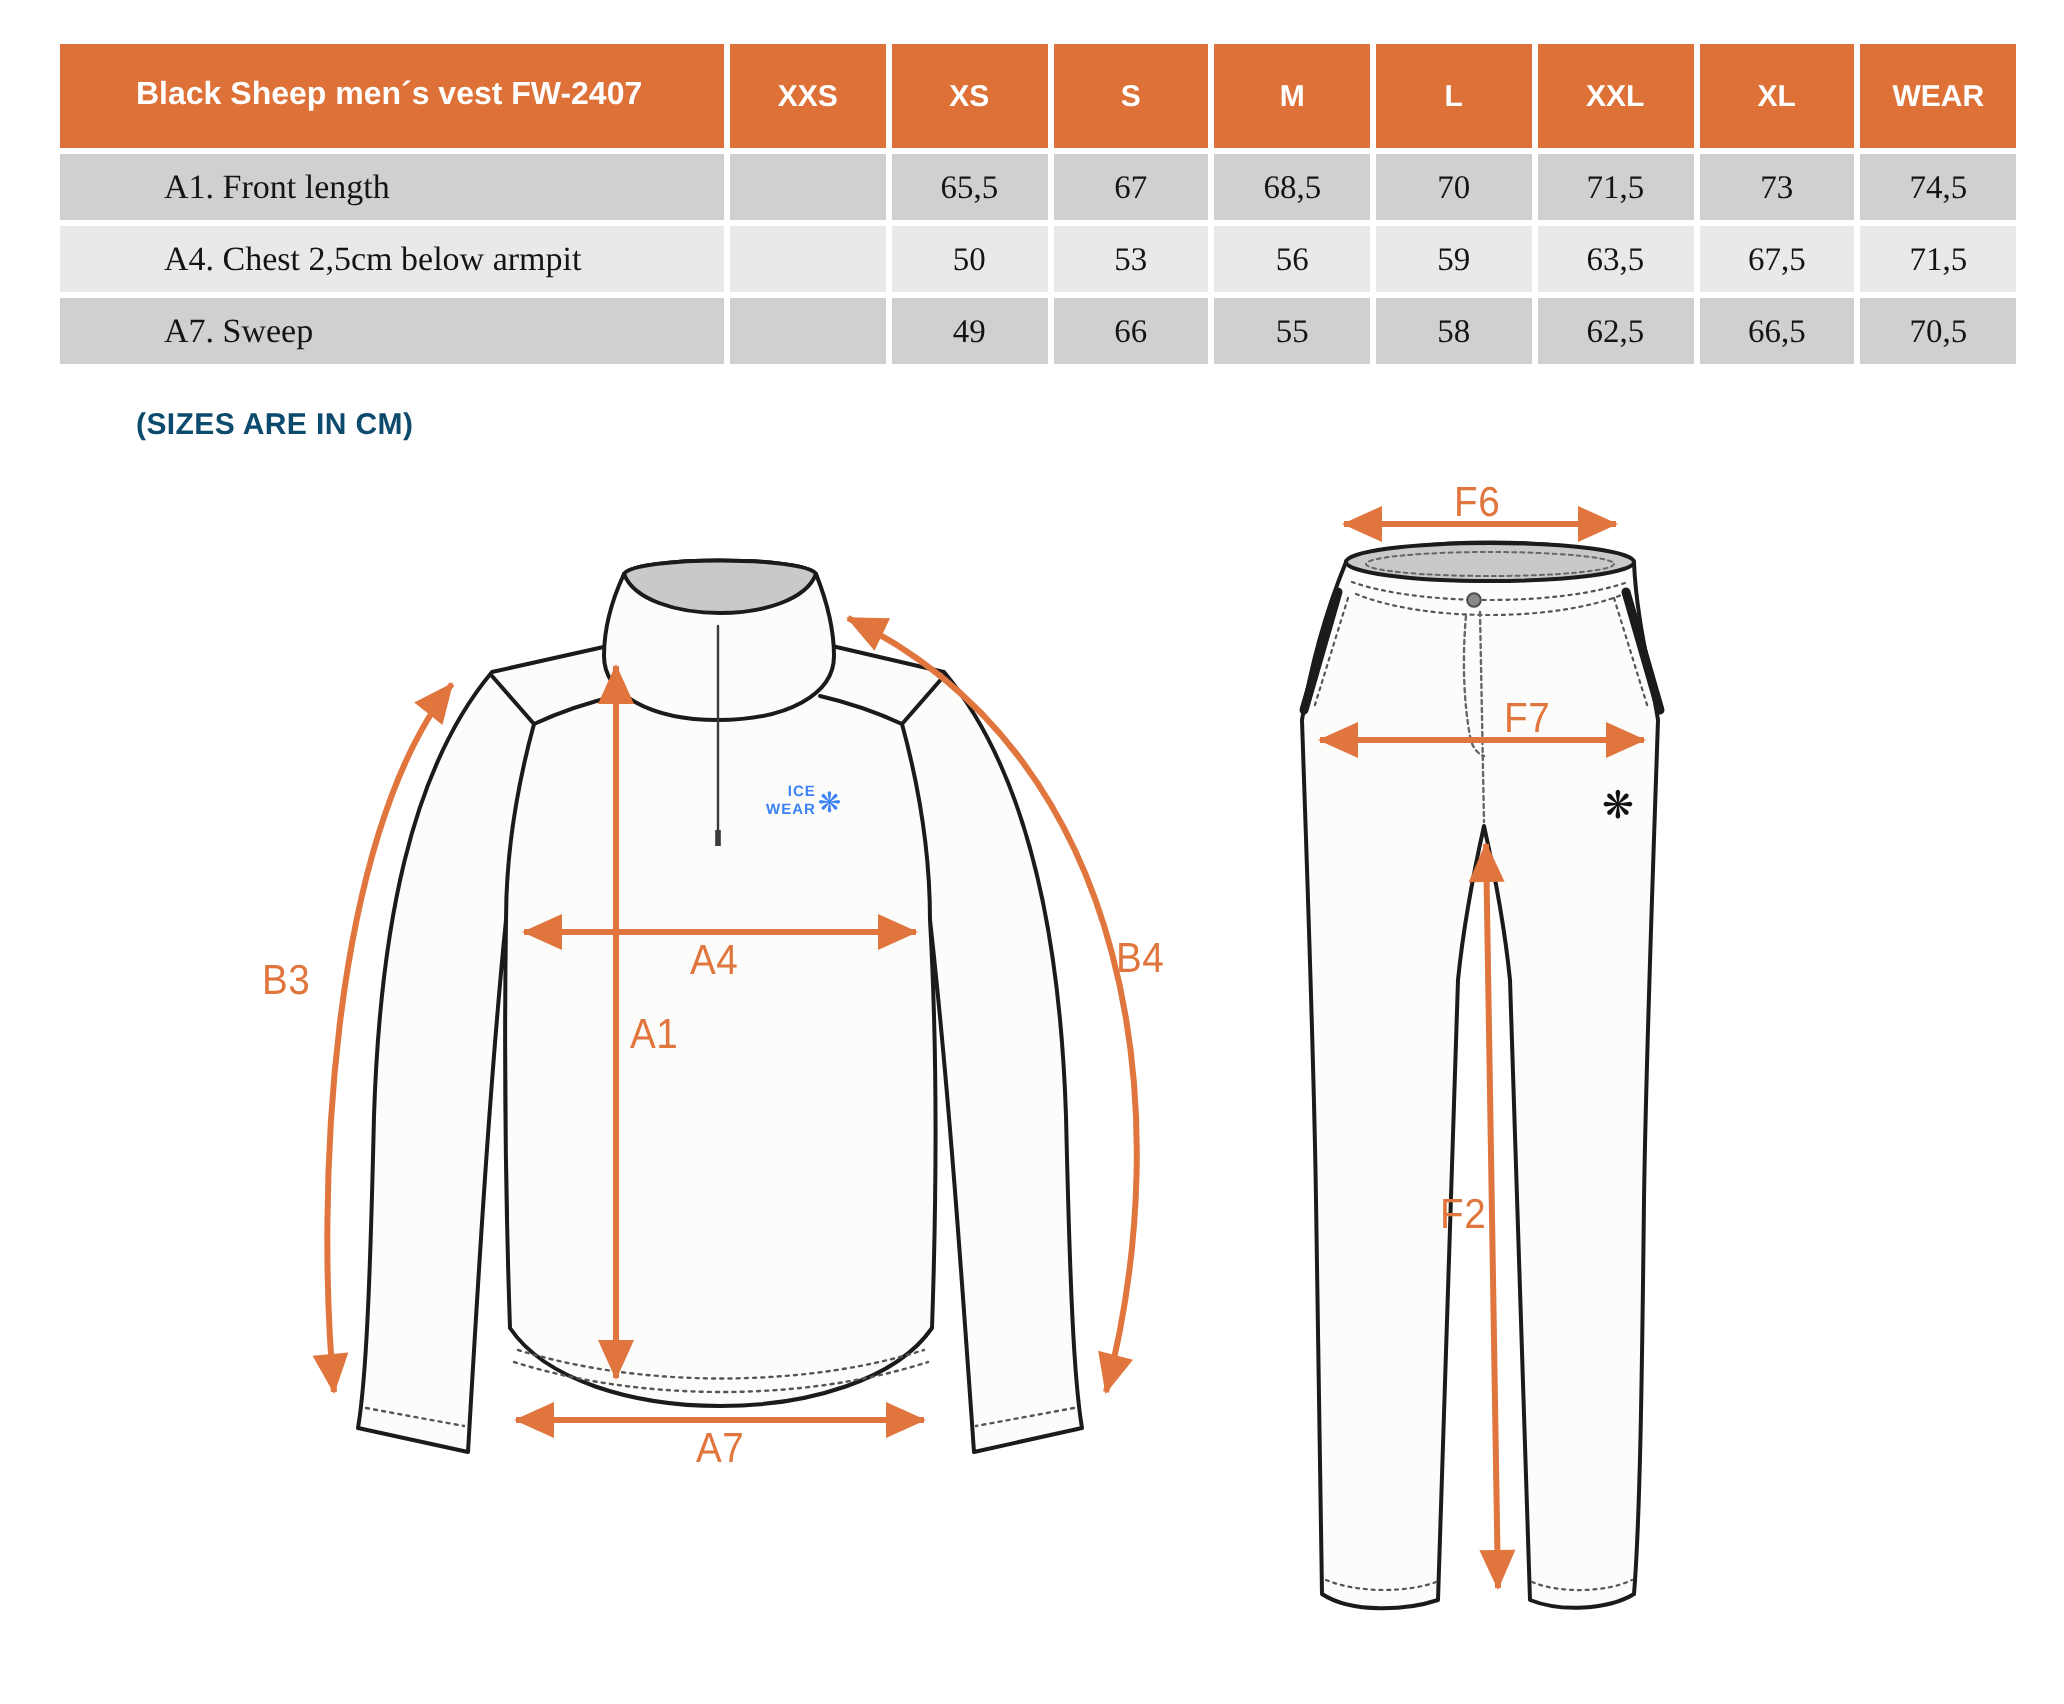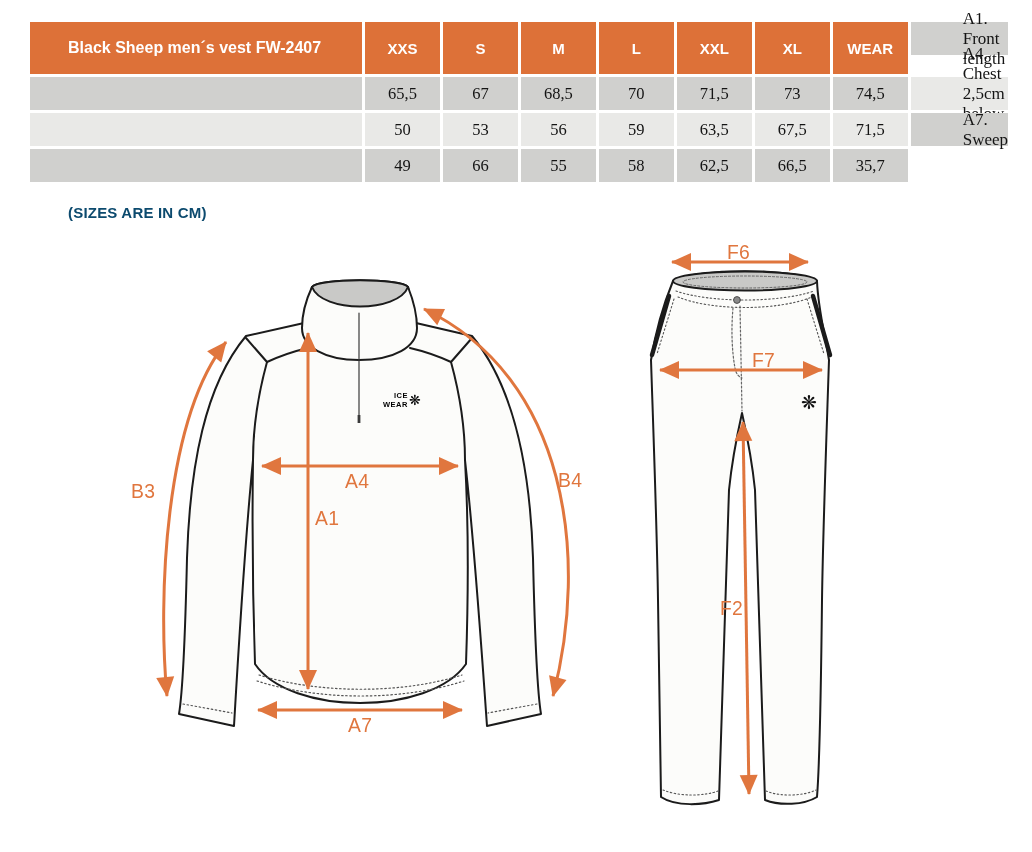--- a/index.html
+++ b/index.html
@@ -18,35 +18,36 @@
   .size-table .light{background:#E9E9E7;}
 
   .sizes-note{position:absolute;left:68px;top:204px;color:#0c4a6e;font-size:15px;
     font-weight:600;letter-spacing:.2px;}
 
   
   .diagram-svg{position:absolute;left:0;top:0;}
   .measure-label{position:absolute;color:#E0763E;font-size:21px;font-weight:500;
     letter-spacing:.3px;transform:scaleX(.92);transform-origin:left top;}
 
-  .icewear-logo{position:absolute;left:383px;top:392px;display:flex;align-items:flex-start;
-    color:#000000;}
+  .icewear-logo{position:absolute;left:383px;top:392px;display:flex;align-items:flex-end;
+    color:#3b82f6;}
   .icewear-text{display:flex;flex-direction:column;align-items:flex-end;line-height:1.15;
     font-size:7.5px;font-weight:bold;letter-spacing:.5px;}
   .icewear-flake{font-size:14px;margin-left:1px;}
   .pants-flake{position:absolute;left:801px;top:391px;font-size:19px;color:#111;}
 </style>
 </head>
 <body>
 
 <div class="stage">
 
   <div class="size-table">
       <div class="cell th title-cell">Black Sheep men´s vest FW-2407</div>
       <div class="cell th">XXS</div>
+      <div class="cell th">XS</div>
       <div class="cell th">S</div>
       <div class="cell th">M</div>
       <div class="cell th">L</div>
       <div class="cell th">XXL</div>
       <div class="cell th">XL</div>
       <div class="cell th">WEAR</div>
       <div class="cell td label-cell dark">A1. Front length</div>
       <div class="cell td dark"></div>
       <div class="cell td dark">65,5</div>
       <div class="cell td dark">67</div>
@@ -65,21 +66,21 @@
       <div class="cell td light">67,5</div>
       <div class="cell td light">71,5</div>
       <div class="cell td label-cell dark">A7. Sweep</div>
       <div class="cell td dark"></div>
       <div class="cell td dark">49</div>
       <div class="cell td dark">66</div>
       <div class="cell td dark">55</div>
       <div class="cell td dark">58</div>
       <div class="cell td dark">62,5</div>
       <div class="cell td dark">66,5</div>
-      <div class="cell td dark">35,7</div>
+      <div class="cell td dark">70,5</div>
     </div>
 
   <div class="sizes-note">(SIZES ARE IN CM)</div>
 
   <svg class="diagram-svg" width="1032" height="852" viewBox="0 0 1032 852">
     <defs>
       <marker id="ah" orient="auto" markerUnits="userSpaceOnUse" markerWidth="22" markerHeight="20" refX="20" refY="10">
           <path d="M1,1 L21,10 L1,19 Z" fill="#E0763E"></path>
         </marker>
       <marker id="ahs" orient="auto-start-reverse" markerUnits="userSpaceOnUse" markerWidth="22" markerHeight="20" refX="20" refY="10">

